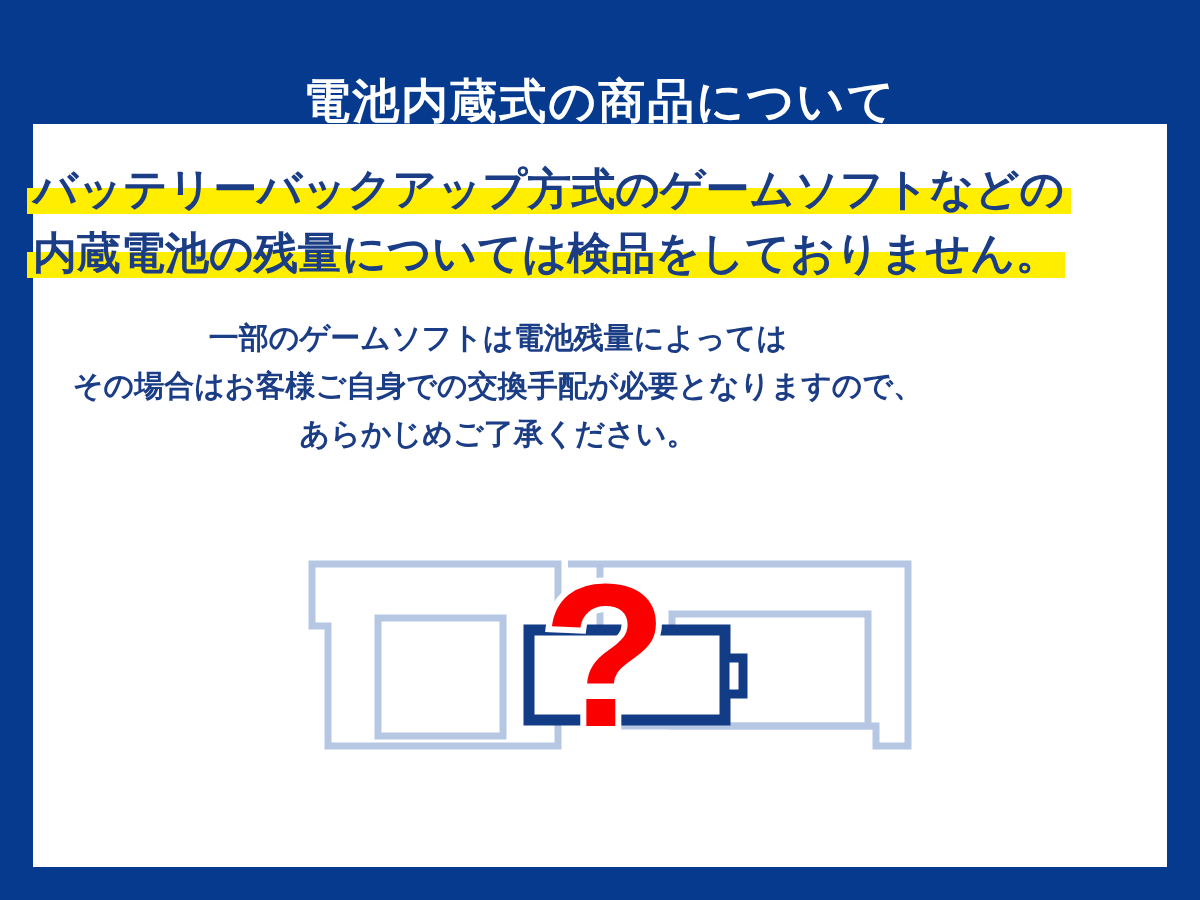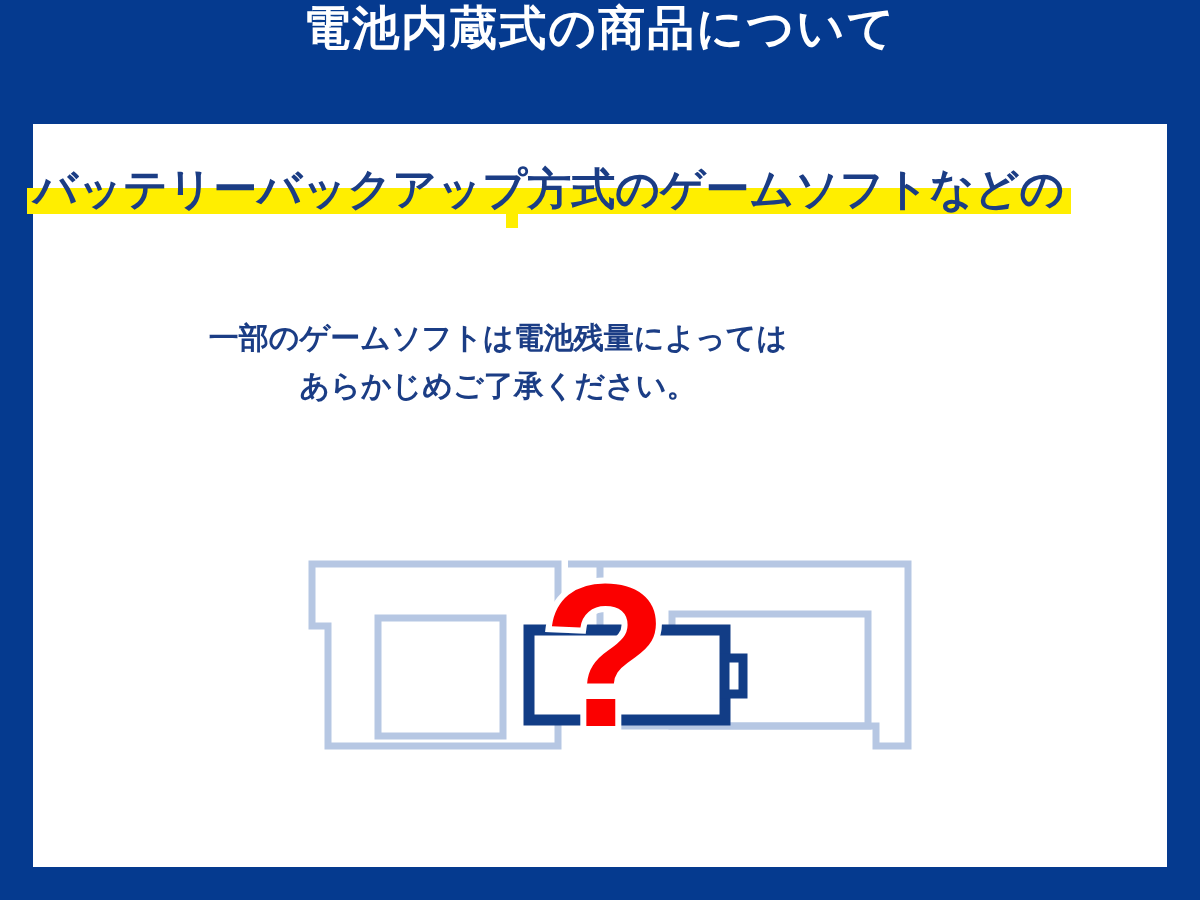--- a/index.html
+++ b/index.html
@@ -19,21 +19,21 @@
     overflow: hidden;
   }
   
   .title-bar {
     position: absolute;
     left: 0;
     top: 0;
     width: 1200px;
     height: 124px;
     display: flex;
-    align-items: flex-start;
+    align-items: flex-end;
     justify-content: center;
   }
   .title-text {
     color: #ffffff;
     font-size: 47px;
     font-weight: bold;
     letter-spacing: 2px;
     line-height: 1;
     white-space: nowrap;
     margin-top: 4px;
@@ -120,25 +120,27 @@
   <div class="panel">
 
     <div class="headline">
       <div class="hl-line line1">
         <span class="marker"></span>
         <span class="txt">バッテリーバックアップ方式のゲームソフトなどの</span>
       </div>
       <br>
       <div class="hl-line line2">
         <span class="marker"></span>
+        <span class="txt">内蔵電池の残量については検品をしておりません。</span>
       </div>
     </div>
 
     <div class="body-block">
       <div class="body-line">一部のゲームソフトは電池残量によっては</div>
+      <div class="body-line">その場合はお客様ご自身での交換手配が必要となりますので、</div>
       <div class="body-line">あらかじめご了承ください。</div>
     </div>
 
     <div class="illustration">
       <svg width="620" height="230" viewBox="0 0 620 230" xmlns="http://www.w3.org/2000/svg">
 
         <g>
           <path d="M 12 10 L 258 10 L 258 192 L 28 192 L 28 72 L 12 72 Z" fill="none" stroke="#b6c7e3" stroke-width="7" stroke-linejoin="miter"></path>
           <rect x="78" y="64" width="125" height="118" fill="none" stroke="#b6c7e3" stroke-width="7"></rect>
         </g>

